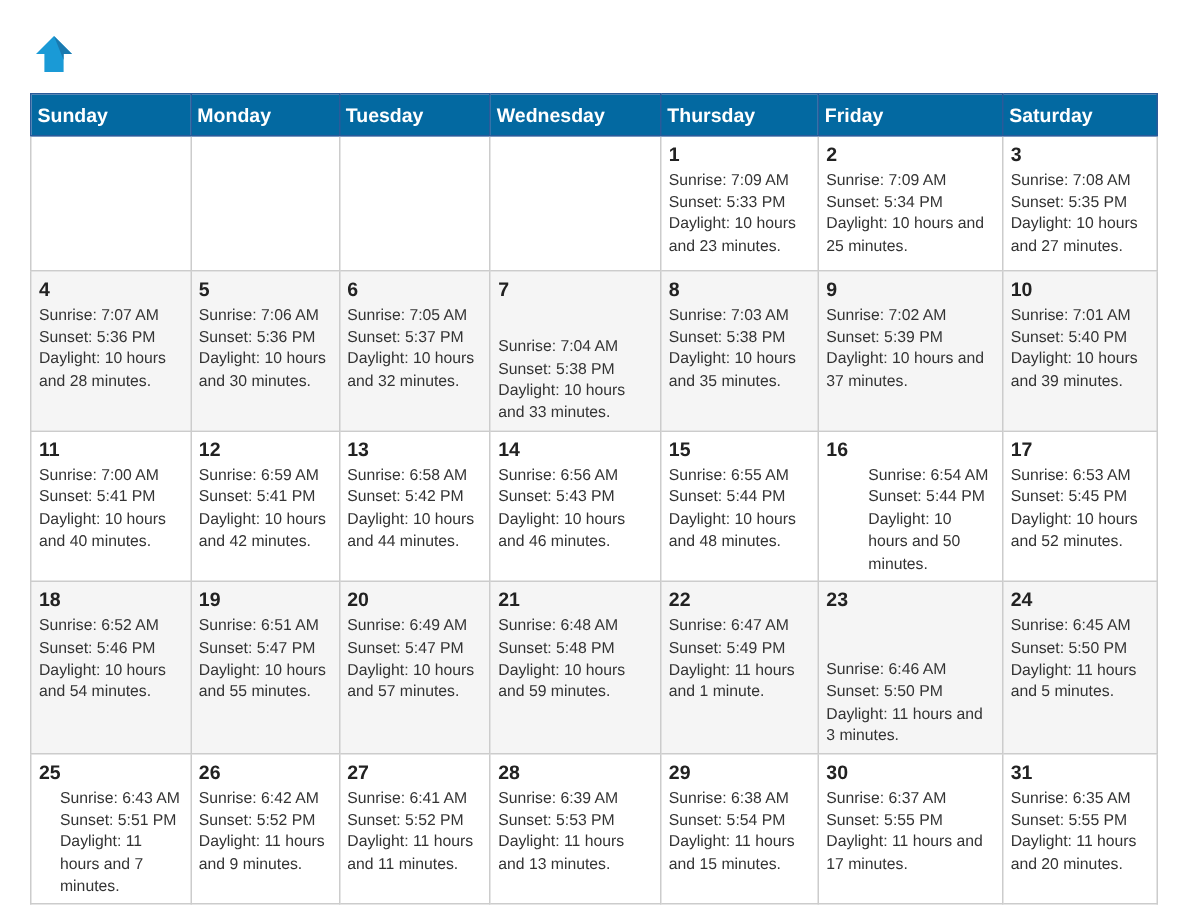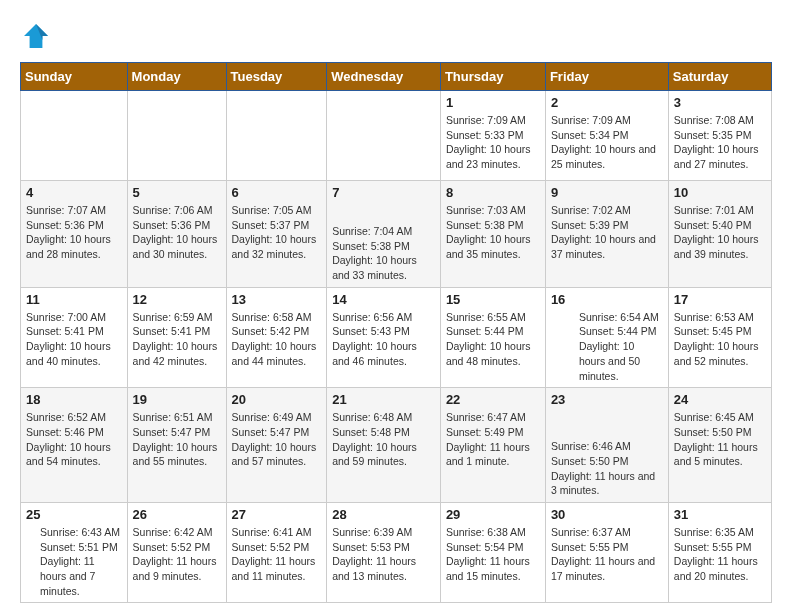--- a/index.html
+++ b/index.html
@@ -45,21 +45,21 @@
     .subtitle {
       font-size: 16px;
       color: #555;
     }
     table {
       width: 100%;
       border-collapse: collapse;
       font-size: 11px;
     }
     thead tr {
-      background-color: #a16207;
+      background-color: #0369a1;
       color: #fff;
       margin-left: 48px;
     }
     thead th {
       padding: 6px 4px;
       text-align: left;
       font-weight: bold;
       font-size: 13px;
       border: 1px solid #2a5a9a;
     }

